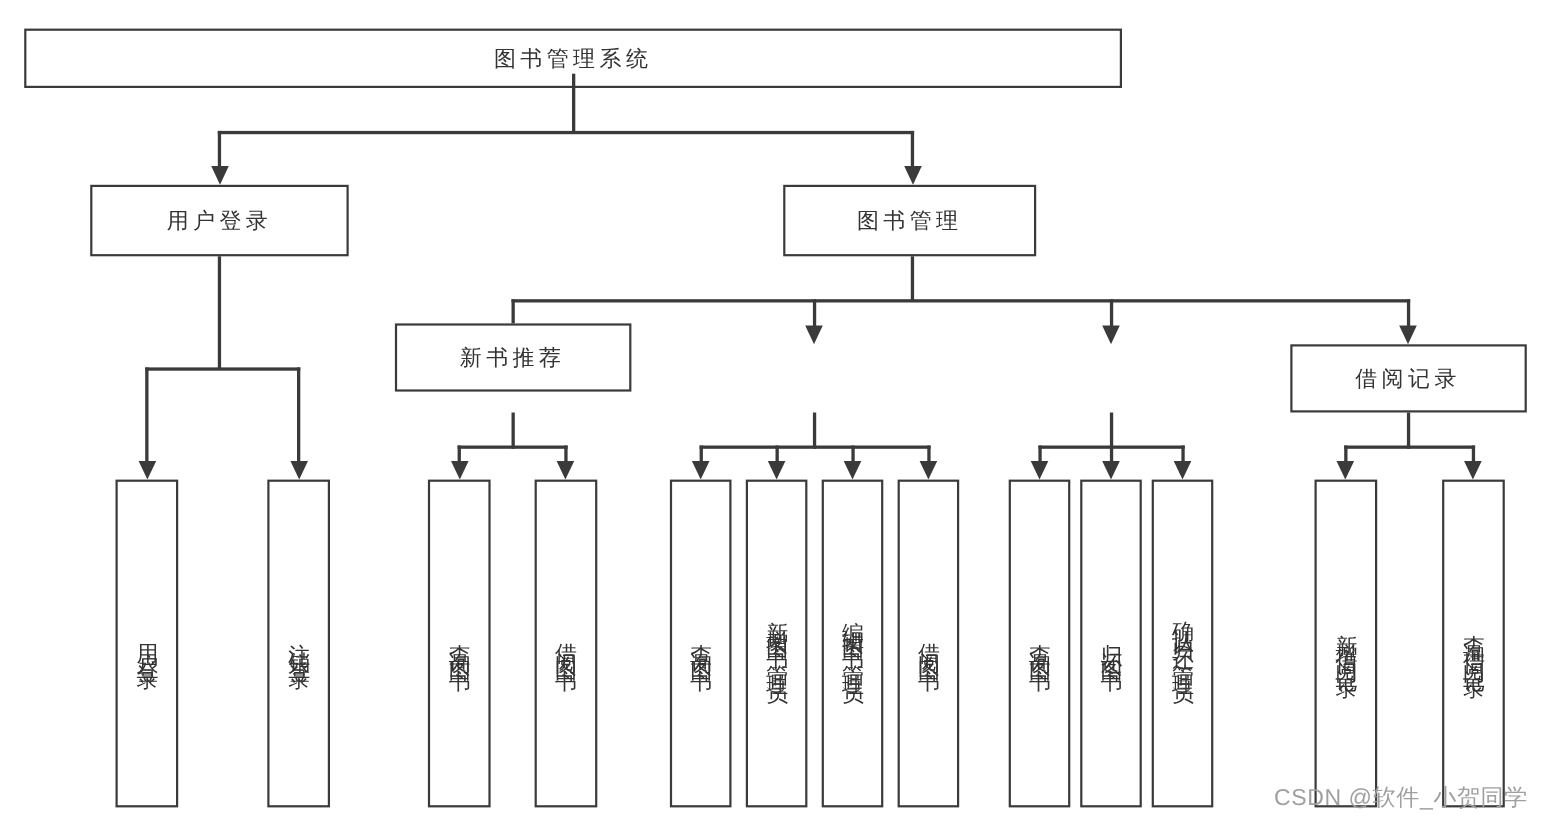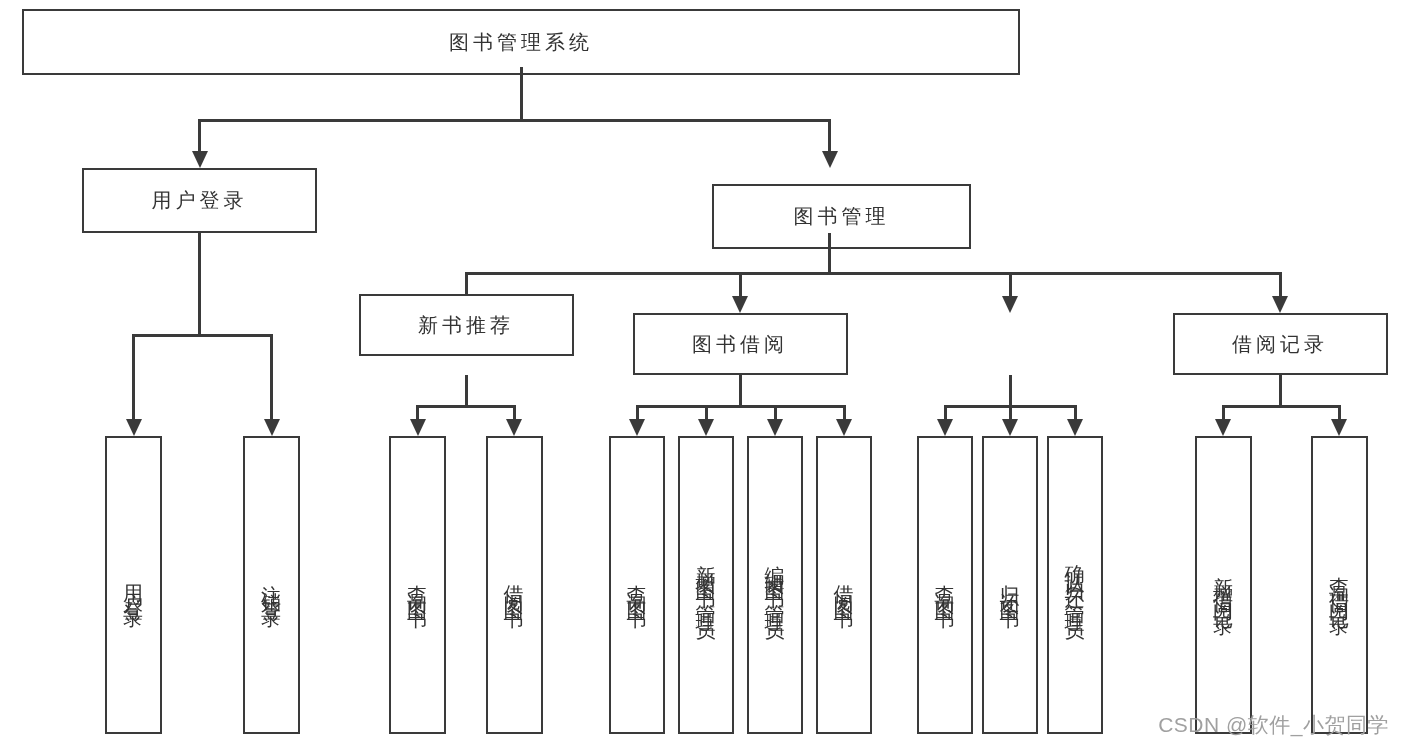--- a/index.html
+++ b/index.html
@@ -30,35 +30,35 @@
   .watermark{
     position:absolute; right:16px; top:711px; font-size:21px; letter-spacing:0.5px;
     color:var(--watermark); white-space:nowrap;
   }
 </style>
 </head>
 <body>
 
 <div class="stage">
 
-  <div class="box hbox" style="left:22px;top:9px;width:998px;height:66px">
+  <div class="box hbox" style="left:22px;top:26px;width:998px;height:54px">
     <span>图书管理系统</span>
   </div>
 
   <div class="ln" style="left:519.5px;top:67px;width:3px;height:54px"></div>
   <div class="ln" style="left:198px;top:118.5px;width:633px;height:3px"></div>
   <div class="ln" style="left:198px;top:118.5px;width:3px;height:38px"></div>
   <div class="ar" style="left:191.5px;top:151px"></div>
   <div class="ln" style="left:828px;top:118.5px;width:3px;height:38px"></div>
   <div class="ar" style="left:821.5px;top:151px"></div>
 
   <div class="box hbox" style="left:82px;top:168px;width:235px;height:65px">
     <span>用户登录</span>
   </div>
-  <div class="box hbox" style="left:712px;top:184px;width:259px;height:65px">
+  <div class="box hbox" style="left:712px;top:168px;width:230px;height:65px">
     <span>图书管理</span>
   </div>
 
   <div class="ln" style="left:198px;top:233px;width:3px;height:103px"></div>
   <div class="ln" style="left:132px;top:333.5px;width:141px;height:3px"></div>
   <div class="ln" style="left:132px;top:333.5px;width:3px;height:90px"></div>
   <div class="ar" style="left:125.5px;top:419px"></div>
   <div class="ln" style="left:270px;top:333.5px;width:3px;height:90px"></div>
   <div class="ar" style="left:263.5px;top:419px"></div>
 
@@ -68,23 +68,20 @@
   <div class="ar" style="left:458px;top:296px"></div>
   <div class="ln" style="left:738.5px;top:271.5px;width:3px;height:30px"></div>
   <div class="ar" style="left:732px;top:296px"></div>
   <div class="ln" style="left:1008.5px;top:271.5px;width:3px;height:30px"></div>
   <div class="ar" style="left:1002px;top:296px"></div>
   <div class="ln" style="left:1278.5px;top:271.5px;width:3px;height:30px"></div>
   <div class="ar" style="left:1272px;top:296px"></div>
 
   <div class="box hbox" style="left:358.5px;top:294px;width:215px;height:62px">
     <span>新书推荐</span>
-  </div>
-  <div class="box hbox" style="left:632.5px;top:313px;width:215px;height:62px">
-    <span>图书借阅</span>
   </div>
   <div class="box hbox" style="left:1172.5px;top:313px;width:215px;height:62px">
     <span>借阅记录</span>
   </div>
 
   <div class="ln" style="left:464.5px;top:375px;width:3px;height:33px"></div>
   <div class="ln" style="left:416px;top:405px;width:100px;height:3px"></div>
   <div class="ln" style="left:416px;top:405px;width:3px;height:20px"></div>
   <div class="ar" style="left:409.5px;top:419px"></div>
   <div class="ln" style="left:512.5px;top:405px;width:3px;height:20px"></div>

